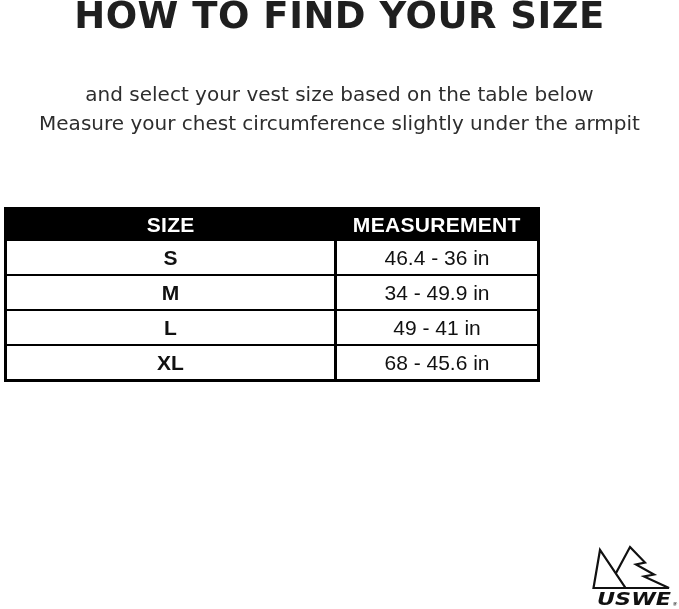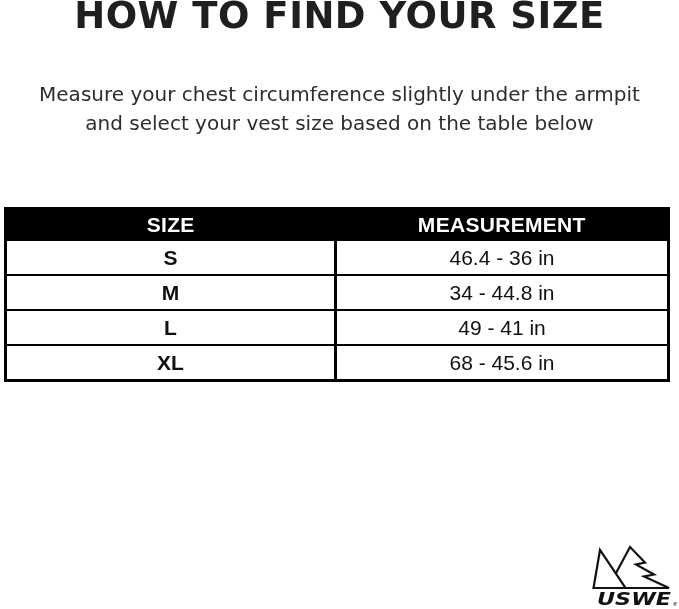--- a/index.html
+++ b/index.html
@@ -37,21 +37,21 @@
     text-align: center;
     font-size: 20px;
     line-height: 29px;
     font-weight: 400;
     color: #2d2d2d;
   }
   table.size-table {
     position: absolute;
     top: 207px;
     left: 4px;
-    width: 666px;
+    width: 536px;
     border-collapse: collapse;
     table-layout: fixed;
     border: 3px solid #000000;
     font-family: "Liberation Sans", sans-serif;
   }
   table.size-table col.c-size { width: 330px; }
   table.size-table th {
     background: #000000;
     color: #ffffff;
     font-size: 21px;
@@ -87,43 +87,43 @@
   .logo svg { display: block; width: 91px; height: 67px; }
 </style>
 </head>
 <body>
 
 <div class="page">
 
   <div class="title">HOW TO FIND YOUR SIZE</div>
 
   <div class="subtitle">
+    <div>and select your vest size based on the table below</div>
     <div>Measure your chest circumference slightly under the armpit</div>
-    <div>and select your vest size based on the table below</div>
   </div>
 
   <table class="size-table">
     <colgroup>
       <col class="c-size">
       <col class="c-measurement">
     </colgroup>
     <thead>
       <tr>
         <th>SIZE</th>
         <th>MEASUREMENT</th>
       </tr>
     </thead>
     <tbody>
       <tr>
         <td class="size-cell">S</td>
         <td>46.4 - 36 in</td>
       </tr>
       <tr>
         <td class="size-cell">M</td>
-        <td>34 - 44.8 in</td>
+        <td>34 - 49.9 in</td>
       </tr>
       <tr>
         <td class="size-cell">L</td>
         <td>49 - 41 in</td>
       </tr>
       <tr>
         <td class="size-cell">XL</td>
         <td>68 - 45.6 in</td>
       </tr>
     </tbody>

